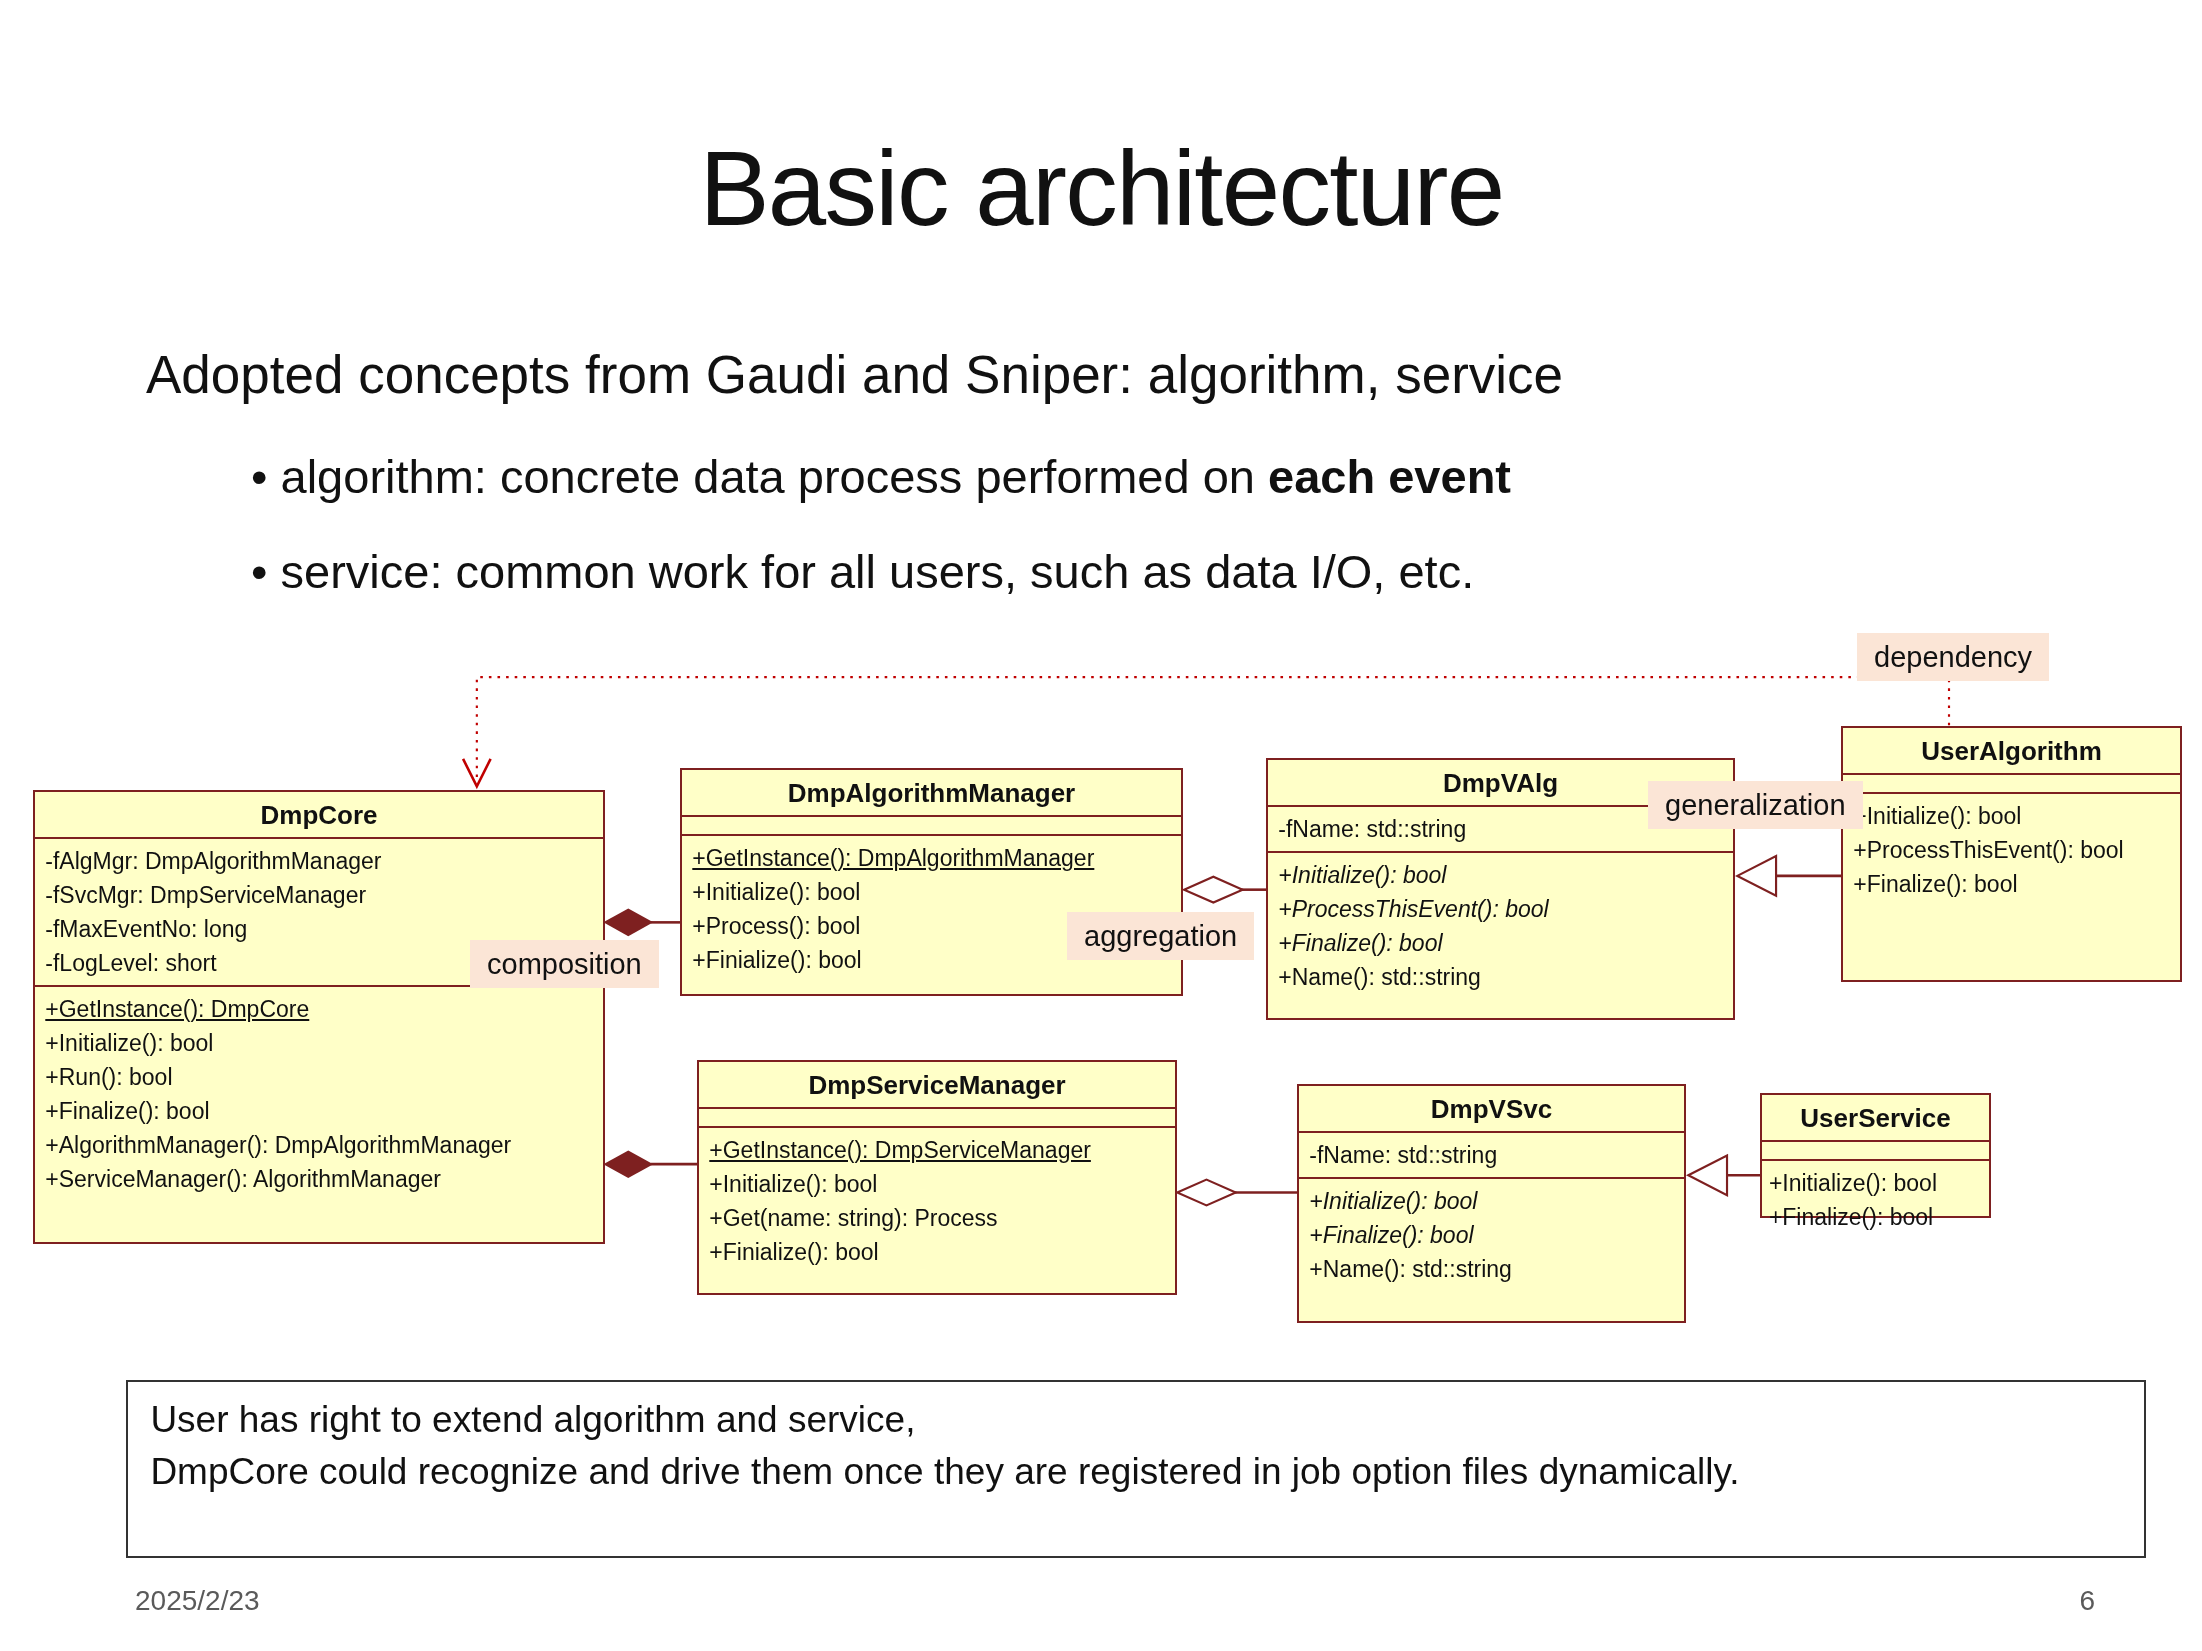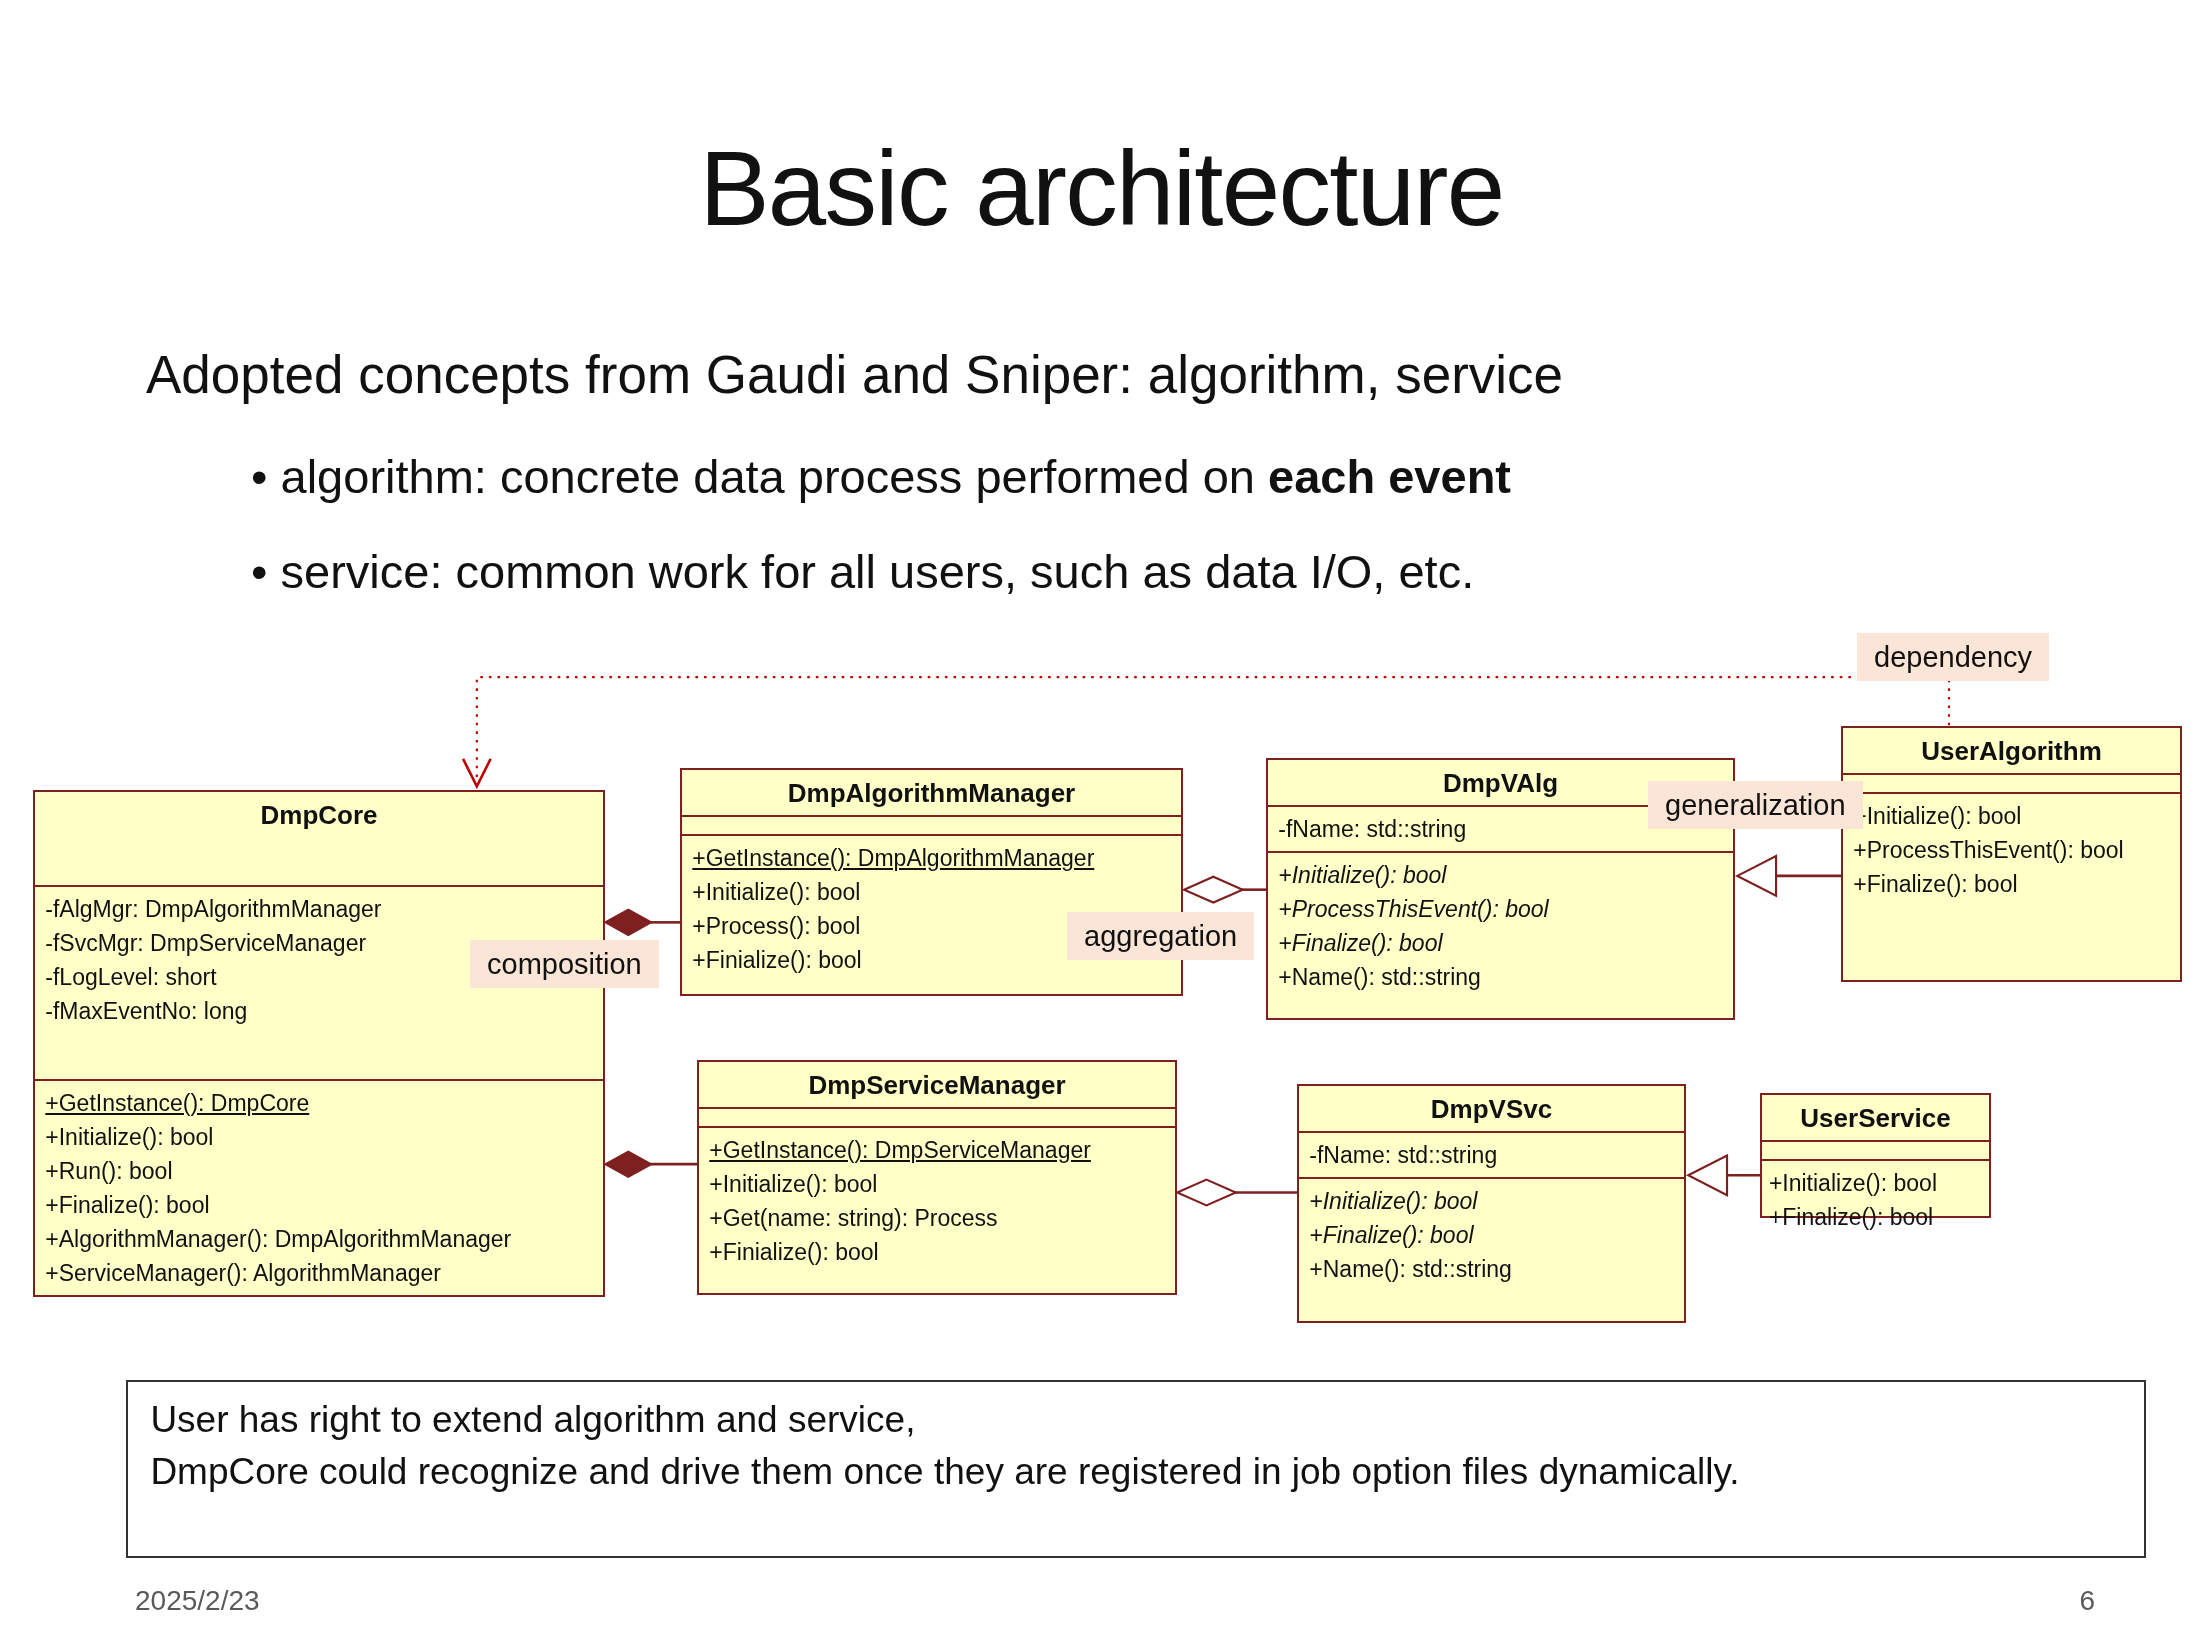--- a/index.html
+++ b/index.html
@@ -114,27 +114,27 @@
   <line x1="1434" y1="1386" x2="1510" y2="1386" stroke="#7E2020" stroke-width="3"></line>
   <polygon points="1368,1386 1402,1371 1436,1386 1402,1401" fill="#ffffff" stroke="#7E2020" stroke-width="2.5"></polygon>
 
   <line x1="2062" y1="1018" x2="2142" y2="1018" stroke="#7E2020" stroke-width="3"></line>
   <polygon points="2019,1018 2064,995 2064,1041" fill="#ffffff" stroke="#7E2020" stroke-width="2.5"></polygon>
 
   <line x1="2005" y1="1366" x2="2111" y2="1366" stroke="#7E2020" stroke-width="3"></line>
   <polygon points="1962,1366 2007,1343 2007,1389" fill="#ffffff" stroke="#7E2020" stroke-width="2.5"></polygon>
 </svg>
 
-<div class="uml-class" style="left:33px;top:790px;width:572px;height:507px;gap:48px;">
+<div class="uml-class" style="left:33px;top:790px;width:572px;height:454px;">
   <div class="uml-title">DmpCore</div>
   <div class="uml-attrs">
     <div class="uml-line">-fAlgMgr: DmpAlgorithmManager</div>
     <div class="uml-line">-fSvcMgr: DmpServiceManager</div>
+    <div class="uml-line">-fMaxEventNo: long</div>
     <div class="uml-line">-fLogLevel: short</div>
-    <div class="uml-line">-fMaxEventNo: long</div>
   </div>
   <div class="uml-methods">
     <div class="uml-line u">+GetInstance(): DmpCore</div>
     <div class="uml-line">+Initialize(): bool</div>
     <div class="uml-line">+Run(): bool</div>
     <div class="uml-line">+Finalize(): bool</div>
     <div class="uml-line">+AlgorithmManager(): DmpAlgorithmManager</div>
     <div class="uml-line">+ServiceManager(): AlgorithmManager</div>
   </div>
 </div>

